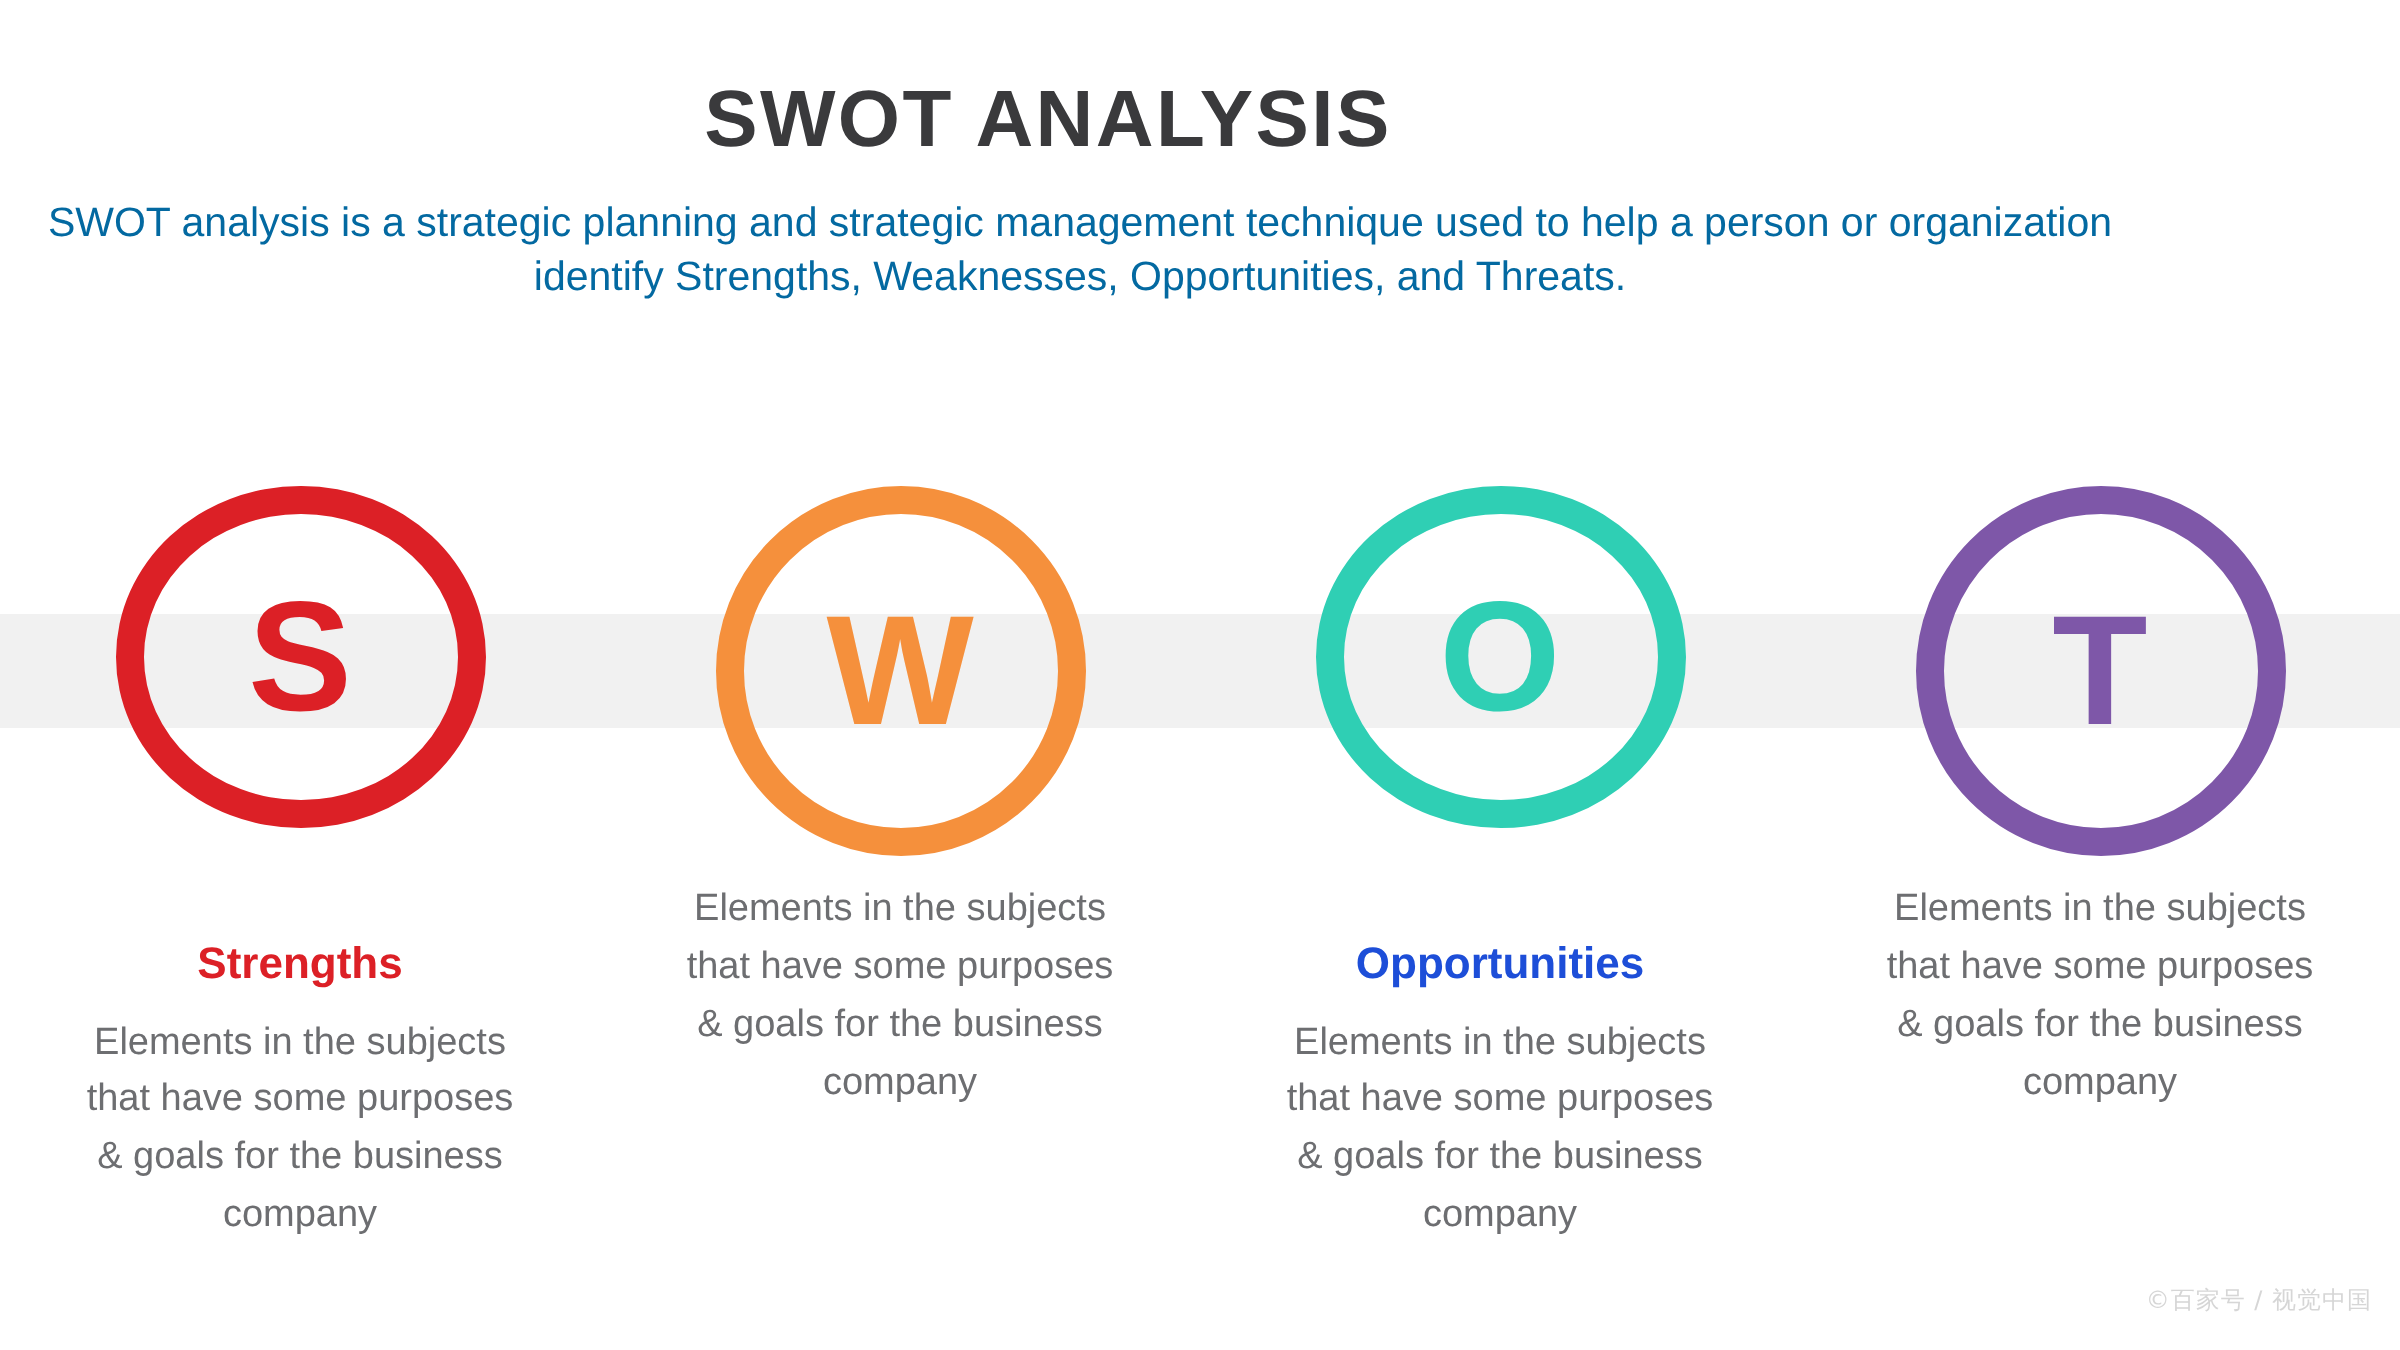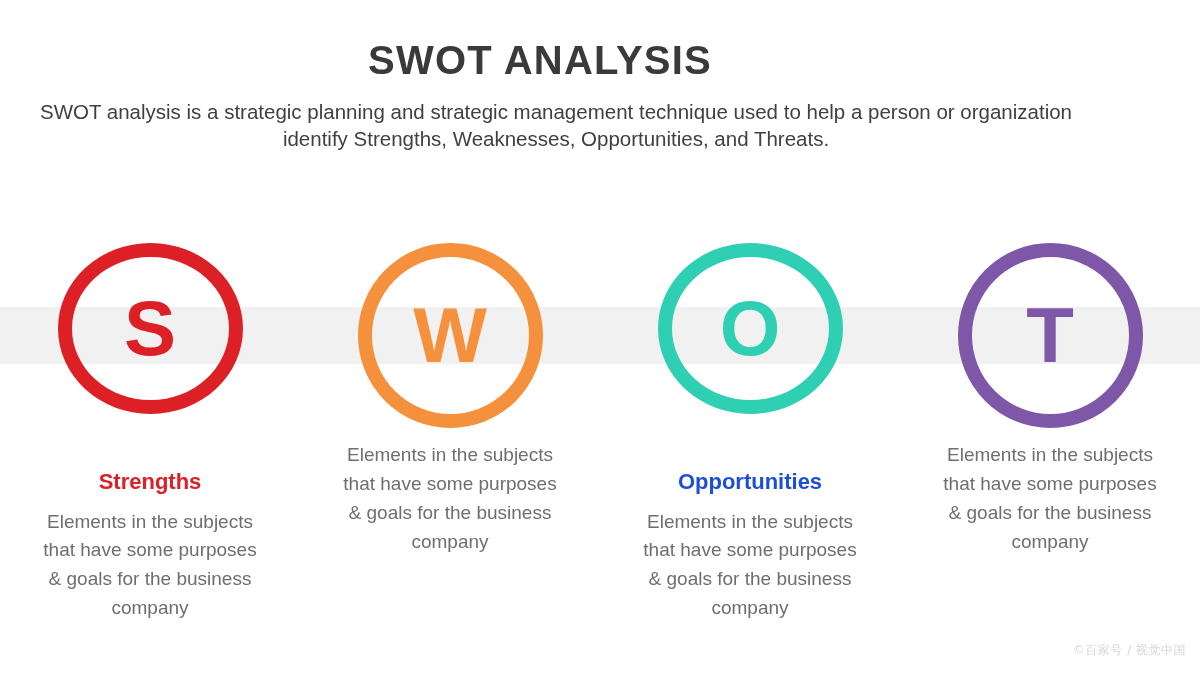--- a/index.html
+++ b/index.html
@@ -21,21 +21,21 @@
     width: 1200px;
     height: 675px;
     background: #ffffff;
     overflow: hidden;
   }
 
   
   .header {
     position: absolute;
     top: 0;
-    left: 16px;
+    left: 0;
     width: 1048px;
     text-align: center;
     z-index: 5;
   }
 
   .page-title {
     margin: 0;
     padding-top: 38px;
     font-size: 40px;
     font-weight: bold;
@@ -143,21 +143,21 @@
 </style>
 </head>
 <body>
 
 <div class="slide">
 
   <div class="band" style="background: rgb(241, 241, 241);"></div>
 
   <div class="header">
     <h1 class="page-title" style="color: rgb(58, 58, 60);">SWOT ANALYSIS</h1>
-    <p class="page-subtitle" style="color: #404040;">SWOT analysis is a strategic planning and strategic management technique used to help a person or organization identify Strengths, Weaknesses, Opportunities, and Threats.</p>
+    <p class="page-subtitle" style="color: #0369a1;">SWOT analysis is a strategic planning and strategic management technique used to help a person or organization identify Strengths, Weaknesses, Opportunities, and Threats.</p>
   </div>
 
   <div class="columns">
 
     <div class="column">
       <div class="ring" style="border-color: rgb(220, 32, 38);">
         <span class="ring-letter" style="color: rgb(220, 32, 38);">S</span>
       </div>
       <h2 class="col-heading" style="color: rgb(220, 32, 38); text-align: center;">Strengths</h2>
       <p class="col-desc">Elements in the subjects that have  some purposes &amp; goals for the  business company</p>

